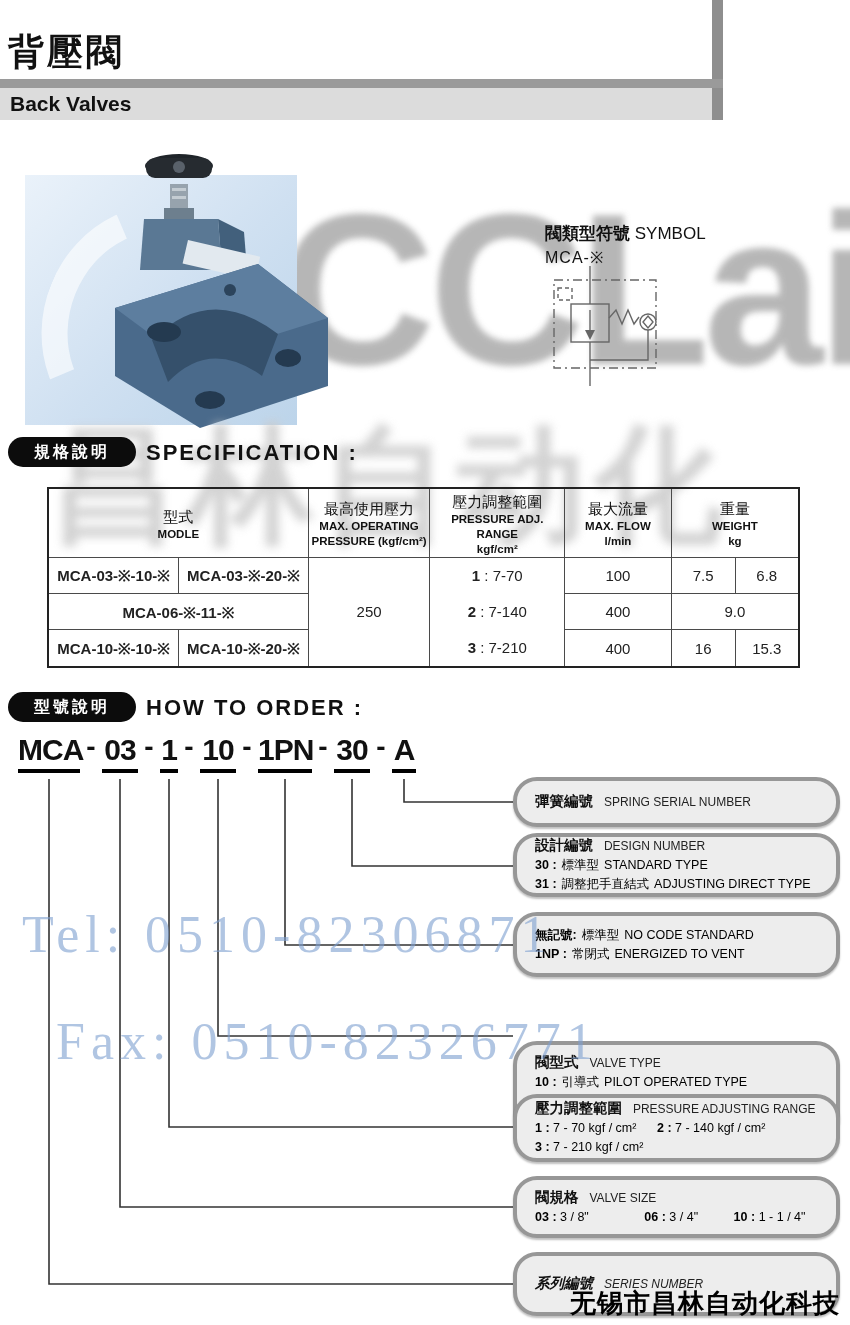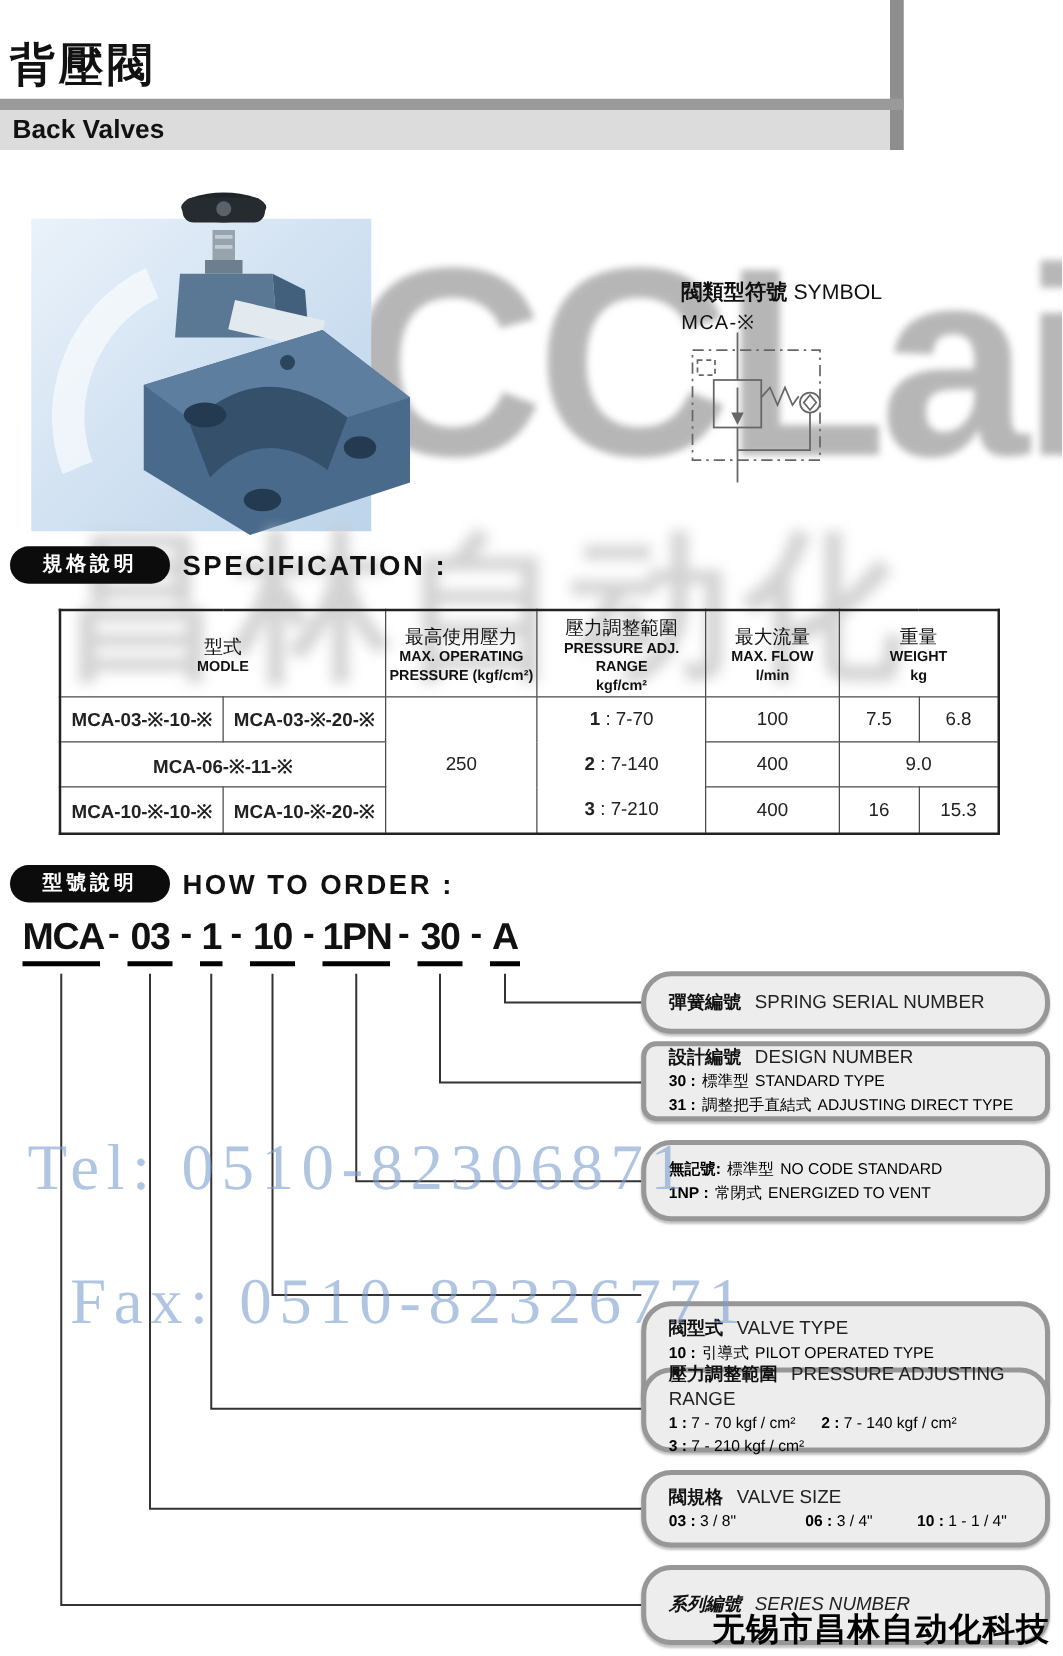--- a/index.html
+++ b/index.html
@@ -57,21 +57,21 @@
 
   
   .connectors{left:0;top:0;width:850px;height:1325px;z-index:1;pointer-events:none;}
 
   
   .callout{position:absolute;left:513px;width:327px;background:#ededed;border:4px solid #979797;
            border-radius:24px;box-shadow:0 2px 2px rgba(0,0,0,.25);z-index:2;
            display:flex;flex-direction:column;justify-content:center;padding:6px 18px;box-sizing:border-box;}
   .bt{font-size:14px;line-height:19px;}
   .bt .cn{font-weight:700;font-size:14.5px;margin-right:7px;}
-  .bt .en{font-size:15px;color:#222;}
+  .bt .en{font-size:12px;color:#222;}
   .bl{font-size:12.5px;line-height:19px;color:#000000;}
   .bl .c{font-weight:700;}
   .bl .cnm{margin:0 5px;}
   .inline-group{display:inline-block;}
 
   
   .wm-blue{font-family:"Liberation Serif",serif;font-size:52px;color:#7d9fd0;opacity:.6;
            letter-spacing:6px;white-space:nowrap;z-index:5;}
   .wm-tel{left:22px;top:905px;}
   .wm-fax{left:22px;top:1012px;margin-left:34px;}
@@ -236,21 +236,21 @@
     </g>
   </svg>
 
   <div class="callout" style="top:777px;height:50px;">
     <div class="bt">
       <span class="cn">彈簧編號</span>
       <span class="en">SPRING SERIAL NUMBER</span>
     </div>
   </div>
 
-  <div class="callout" style="top:833px;height:64px;border-radius:12px;">
+  <div class="callout" style="top:833px;height:64px;">
     <div class="bt">
       <span class="cn">設計編號</span>
       <span class="en">DESIGN NUMBER</span>
     </div>
     <div class="bl"><span class="c">30</span> <span class="c">:</span><span class="cnm">標準型</span><span>STANDARD TYPE</span></div>
     <div class="bl"><span class="c">31</span> <span class="c">:</span><span class="cnm">調整把手直結式</span><span>ADJUSTING DIRECT TYPE</span></div>
   </div>
 
   <div class="callout" style="top:912px;height:65px;justify-content:center;">
     <div class="bl"><span class="c">無記號</span><span class="c">:</span><span class="cnm">標準型</span><span>NO CODE STANDARD</span></div>

